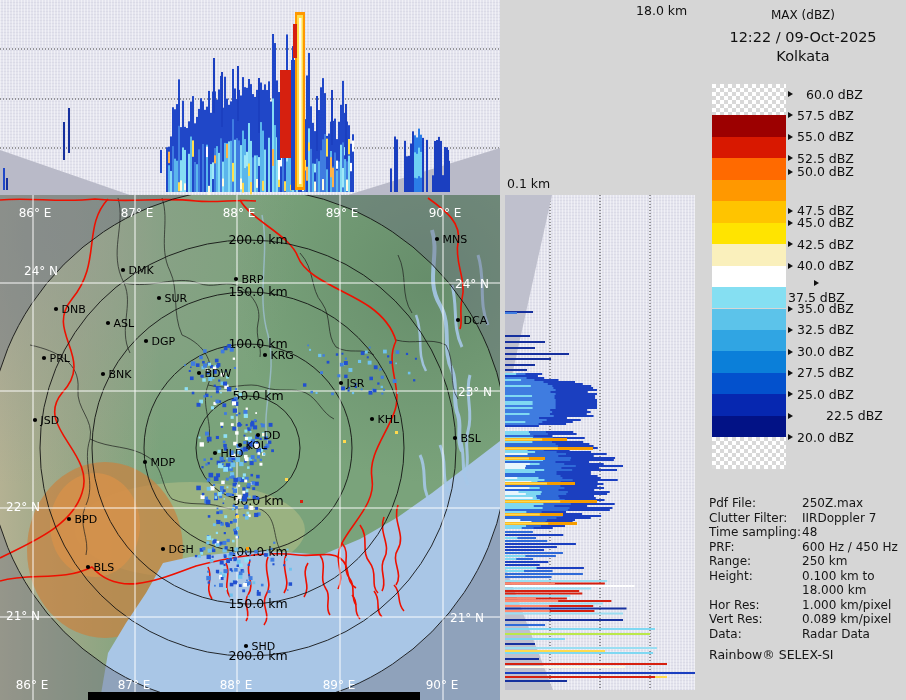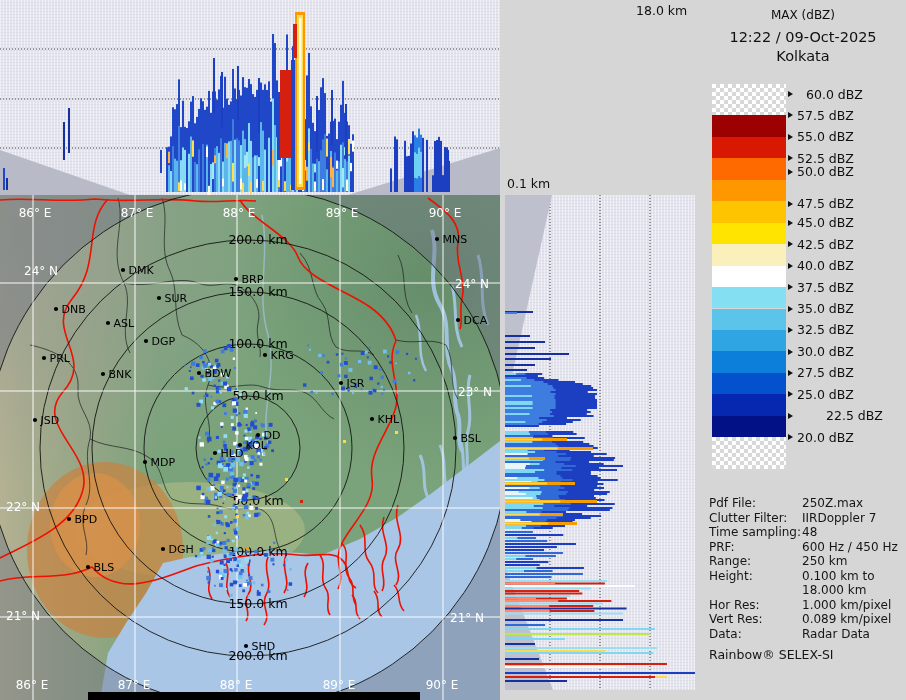--- a/index.html
+++ b/index.html
@@ -1292,37 +1292,37 @@
         <span class="t">55.0 dBZ</span>
       </div>
       <div class="lg-row" style="top: 150.85px;">
         <span class="tri"></span>
         <span class="t">52.5 dBZ</span>
       </div>
       <div class="lg-row" style="top: 164px;">
         <span class="tri"></span>
         <span class="t">50.0 dBZ</span>
       </div>
-      <div class="lg-row" style="top: 196px;">
+      <div class="lg-row" style="top: 203px;">
         <span class="tri"></span>
         <span class="t">47.5 dBZ</span>
       </div>
       <div class="lg-row" style="top: 215.2px;">
         <span class="tri"></span>
         <span class="t">45.0 dBZ</span>
       </div>
       <div class="lg-row" style="top: 236.65px;">
         <span class="tri"></span>
         <span class="t">42.5 dBZ</span>
       </div>
       <div class="lg-row" style="top: 258.1px;">
         <span class="tri"></span>
         <span class="t">40.0 dBZ</span>
       </div>
-      <div class="lg-row" style="top: 279.55px;">
+      <div class="lg-row" style="top: 279.55px; flex-direction: column;">
         <span class="tri"></span>
         <span class="t">37.5 dBZ</span>
       </div>
       <div class="lg-row" style="top: 301px;">
         <span class="tri"></span>
         <span class="t">35.0 dBZ</span>
       </div>
       <div class="lg-row" style="top: 322.45px;">
         <span class="tri"></span>
         <span class="t">32.5 dBZ</span>

